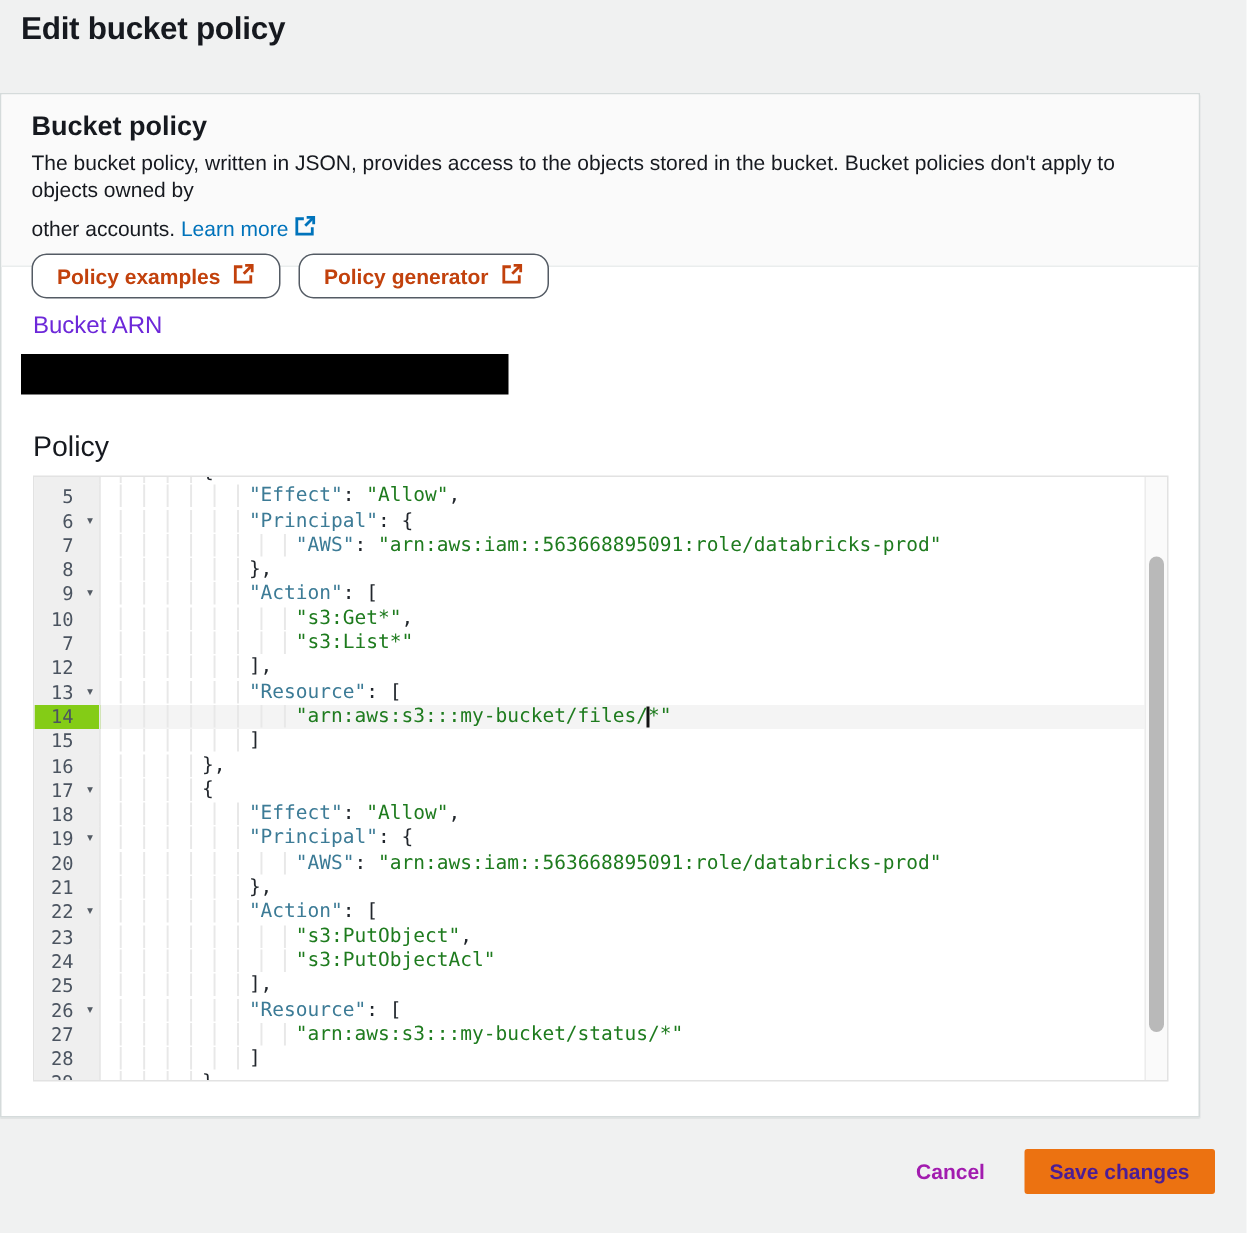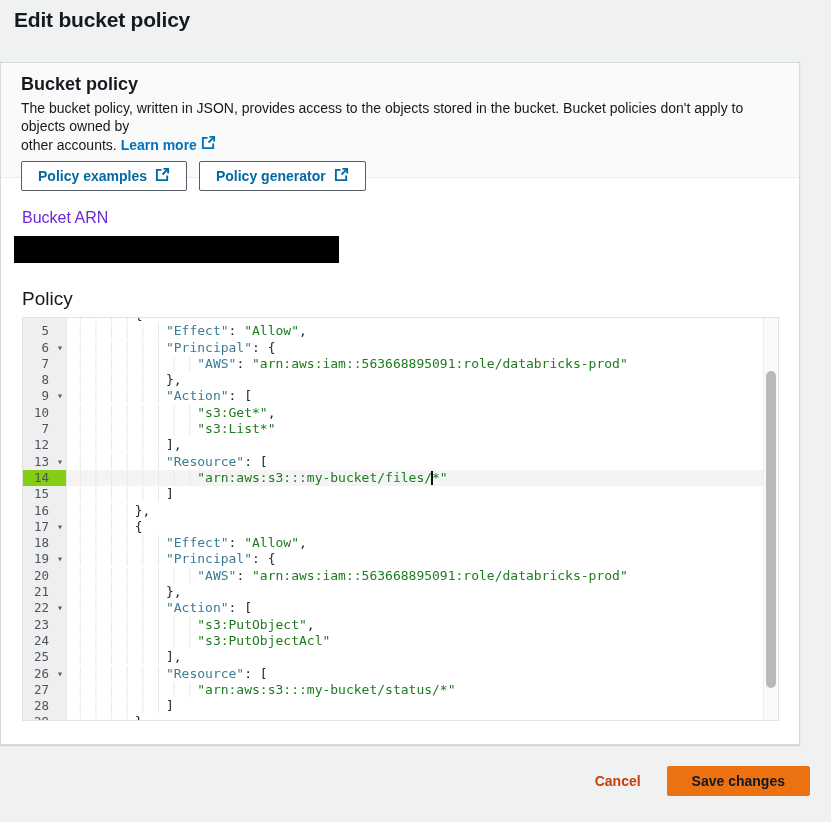--- a/index.html
+++ b/index.html
@@ -20,29 +20,29 @@
     background: #fff; border: 1px solid #d5dbdb;
     box-shadow: 0 1px 1px 0 rgba(0,28,36,0.15);
   }
   .card-header {
     background: #fafafa; border-bottom: 1px solid #eaeded;
     padding: 9px 20px 10px 20px; height: 115px;
   }
   .card-header h2 { font-size: 18px; font-weight: 700; color: #16191f; padding-top: 2px; }
   .desc { font-size: 14px; line-height: 18px; margin-top: 4px; color: #16191f; }
   .link {
-    color: #0073bb; font-weight: 700; text-decoration: none; cursor: pointer;
-    display: inline-flex; align-items: flex-end; gap: 4px;
+    color: #0073bb; font-weight: 400; text-decoration: none; cursor: pointer;
+    display: inline-flex; align-items: flex-start; gap: 4px; margin-top: 8px;
   }
   .ext-icon { display: inline-block; vertical-align: -2px; }
   .btn-row { display: flex; gap: 12px; margin-top: 7px; }
   .btn-secondary {
     display: inline-flex; align-items: center; gap: 8px;
-    background: #fff; border: 1px solid #545b64; border-radius: 2px;
-    color: #0369a1; font-family: "Liberation Sans", sans-serif;
+    background: #fff; border: 1px solid #545b64; border-radius: 10px;
+    color: #c2410c; font-family: "Liberation Sans", sans-serif;
     font-size: 14px; font-weight: 700; padding: 5px 16px; height: 30px; cursor: pointer;
   }
   
   .card-content { padding: 0 20px 0 21px; }
   .field-label { font-size: 16px; color: #6d28d9; margin-top: 31px; line-height: 18px; }
   .redacted-bar { width: 325px; height: 27px; background: #000; margin: 9px 0 0 -8px; }
   h3.policy-heading { font-size: 19px; font-weight: 400; color: #16191f; margin-top: 25px; }
   
   .editor {
     position: relative; margin-top: 7px; height: 404px;
@@ -86,27 +86,27 @@
   .vscroll-thumb {
     position: absolute; left: 2px; width: 10px; top: 53px; height: 317px;
     background: #b9b9b9; border-radius: 5px;
   }
   
   .actions {
     position: absolute; left: 10px; top: 766px; width: 800px;
     display: flex; justify-content: flex-end; align-items: center; gap: 26px;
   }
   .btn-cancel {
-    background: none; border: none; color: #c2410c; font-size: 14px; font-weight: 700;
+    background: none; border: none; color: #a21caf; font-size: 14px; font-weight: 700;
     font-family: "Liberation Sans", sans-serif; cursor: pointer;
   }
   .btn-primary {
     background: #ec7211; border: 1px solid #ec7211; border-radius: 2px;
-    color: #0f172a; font-size: 14px; font-weight: 700; height: 30px;
-    font-family: "Liberation Sans", sans-serif; padding: 5px 24px; cursor: pointer;
+    color: #4c1d95; font-size: 14px; font-weight: 700; height: 30px;
+    font-family: "Liberation Sans", sans-serif; padding: 5px 16px; cursor: pointer;
   }
 </style>
 </head>
 <body>
 
 <div class="page">
 
   <h1 class="page-title">Edit bucket policy</h1>
 
   <div class="card">

